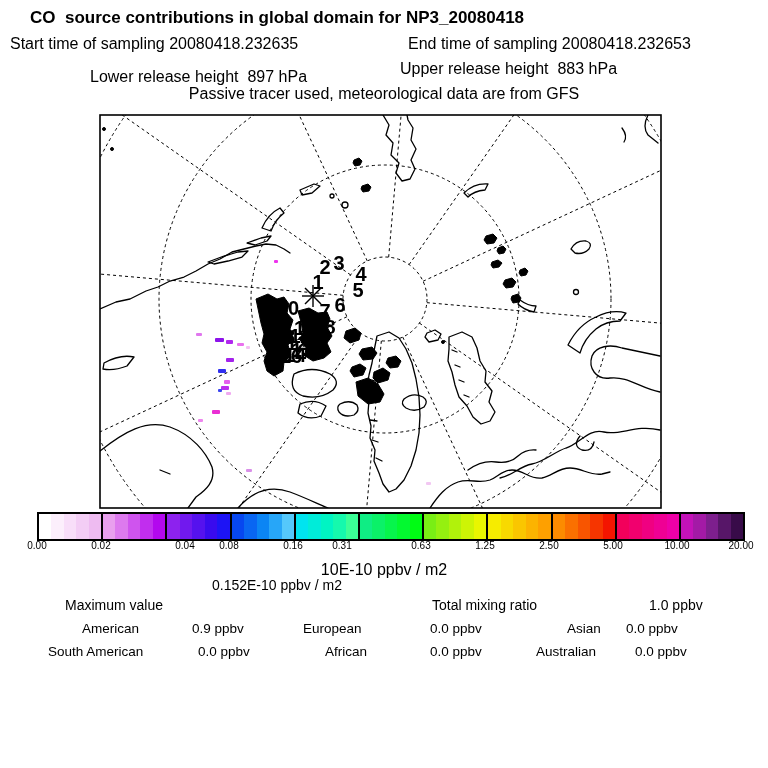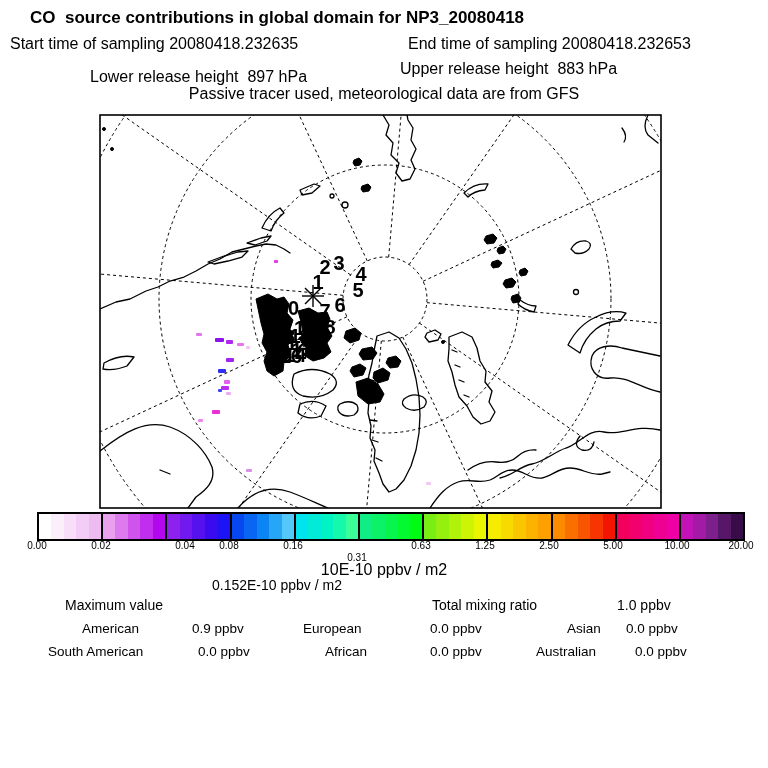--- a/index.html
+++ b/index.html
@@ -201,34 +201,34 @@
     <div class="cb-seg" style="background: linear-gradient(to right, rgb(252, 139, 0) 0%, rgb(252, 139, 0) 20%, rgb(250, 112, 0) 20%, rgb(250, 112, 0) 40%, rgb(248, 85, 0) 40%, rgb(248, 85, 0) 60%, rgb(246, 53, 0) 60%, rgb(246, 53, 0) 80%, rgb(244, 21, 0) 80%, rgb(244, 21, 0) 100%);"></div>
     <div class="cb-seg" style="background: linear-gradient(to right, rgb(242, 0, 91) 0%, rgb(242, 0, 91) 20%, rgb(241, 0, 110) 20%, rgb(241, 0, 110) 40%, rgb(240, 0, 129) 40%, rgb(240, 0, 129) 60%, rgb(239, 0, 148) 60%, rgb(239, 0, 148) 80%, rgb(238, 0, 167) 80%, rgb(238, 0, 167) 100%);"></div>
     <div class="cb-seg" style="background: linear-gradient(to right, rgb(195, 18, 184) 0%, rgb(195, 18, 184) 20%, rgb(163, 26, 166) 20%, rgb(163, 26, 166) 40%, rgb(125, 31, 141) 40%, rgb(125, 31, 141) 60%, rgb(87, 22, 104) 60%, rgb(87, 22, 104) 80%, rgb(56, 11, 73) 80%, rgb(56, 11, 73) 100%);"></div>
   </div>
 <div id="cblabels">
     <span class="cb-lab" style="left: 37px;">0.00</span>
     <span class="cb-lab" style="left: 101px;">0.02</span>
     <span class="cb-lab" style="left: 165px; margin-left: 20px;">0.04</span>
     <span class="cb-lab" style="left: 229px;">0.08</span>
     <span class="cb-lab" style="left: 293px;">0.16</span>
-    <span class="cb-lab" style="left: 357px; margin-top: 12px;">0.31</span>
+    <span class="cb-lab" style="left: 342px;">0.31</span>
     <span class="cb-lab" style="left: 421px;">0.63</span>
     <span class="cb-lab" style="left: 485px;">1.25</span>
     <span class="cb-lab" style="left: 549px;">2.50</span>
     <span class="cb-lab" style="left: 613px;">5.00</span>
     <span class="cb-lab" style="left: 677px;">10.00</span>
     <span class="cb-lab" style="left: 741px;">20.00</span>
   </div>
 <div class="abs unit" style="left:384px;top:561px;">10E-10 ppbv / m2</div>
 
 <div class="abs stat1" style="left:65px;top:597px;">Maximum value</div>
 <div class="abs stat1" style="left:212px;top:577px;">0.152E-10 ppbv / m2</div>
 <div class="abs stat1" style="left:432px;top:597px;">Total mixing ratio</div>
-<div class="abs stat1" style="left:617px;top:597px;">1.0 ppbv</div>
+<div class="abs stat1" style="left:649px;top:597px;">1.0 ppbv</div>
 
 <div class="abs stat2" style="left:82px;top:621px;">American</div>
 <div class="abs stat2" style="left:192px;top:621px;">0.9 ppbv</div>
 <div class="abs stat2" style="left:303px;top:621px;">European</div>
 <div class="abs stat2" style="left:430px;top:621px;">0.0 ppbv</div>
 <div class="abs stat2" style="left:567px;top:621px;">Asian</div>
 <div class="abs stat2" style="left:626px;top:621px;">0.0 ppbv</div>
 
 <div class="abs stat2" style="left:48px;top:644px;">South American</div>
 <div class="abs stat2" style="left:198px;top:644px;">0.0 ppbv</div>

